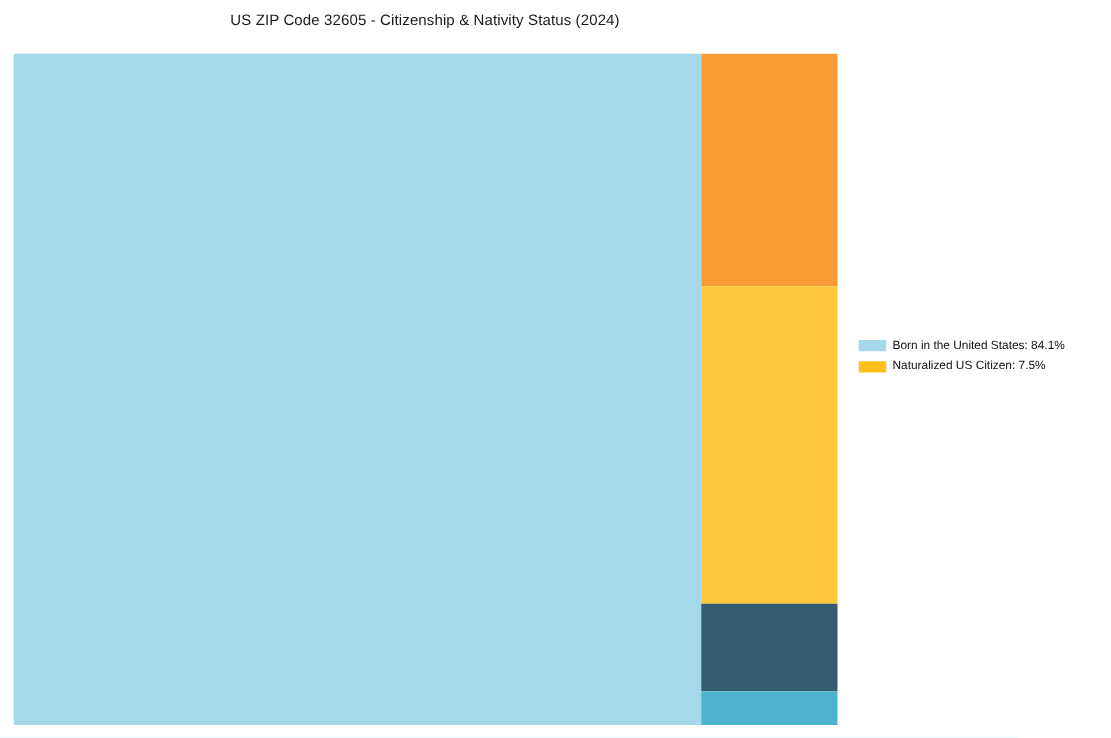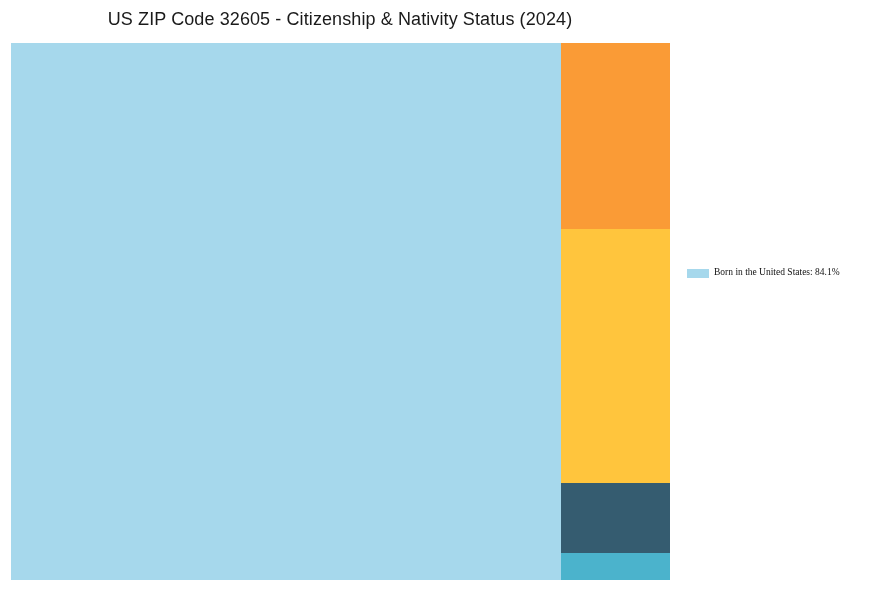--- a/index.html
+++ b/index.html
@@ -16,21 +16,21 @@
     -webkit-font-smoothing: antialiased;
   }
 
   
   #chart-title {
     position: absolute;
     left: 0;
     top: 9px;
     width: 680px;
     text-align: center;
-    font-size: 18px;
+    font-size: 12px;
     color: #1a1a1a;
     letter-spacing: 0.1px;
     white-space: nowrap;
   }
 
   
   #plot-area {
     position: absolute;
     left: 11px;
     top: 43px;
@@ -79,23 +79,22 @@
 
   
   #legend {
     position: absolute;
     left: 687px;
     top: 265px;
     width: 196px;
   }
   .legend-row {
     display: flex;
-    align-items: center;
+    align-items: flex-end;
     height: 16.3px;
-    font-family: Liberation Serif, serif;
   }
   .legend-swatch {
     width: 22px;
     height: 9px;
     flex: 0 0 auto;
     margin-right: 5px;
   }
   .legend-label {
     font-size: 9.5px;
     color: #111111;
@@ -124,15 +123,19 @@
 
 <div id="legend">
 
   <div class="legend-row">
     <span class="legend-swatch" style="background-color: rgb(166, 216, 236);"></span>
     <span class="legend-label">Born in the United States: 84.1%</span>
   </div>
 
 
 
+  <div class="legend-row">
+    <span class="legend-swatch" style="background-color: rgb(255, 190, 26);"></span>
+    <span class="legend-label">Naturalized US Citizen: 7.5%</span>
+  </div>
 
 
 </div>
 
 </body></html>

